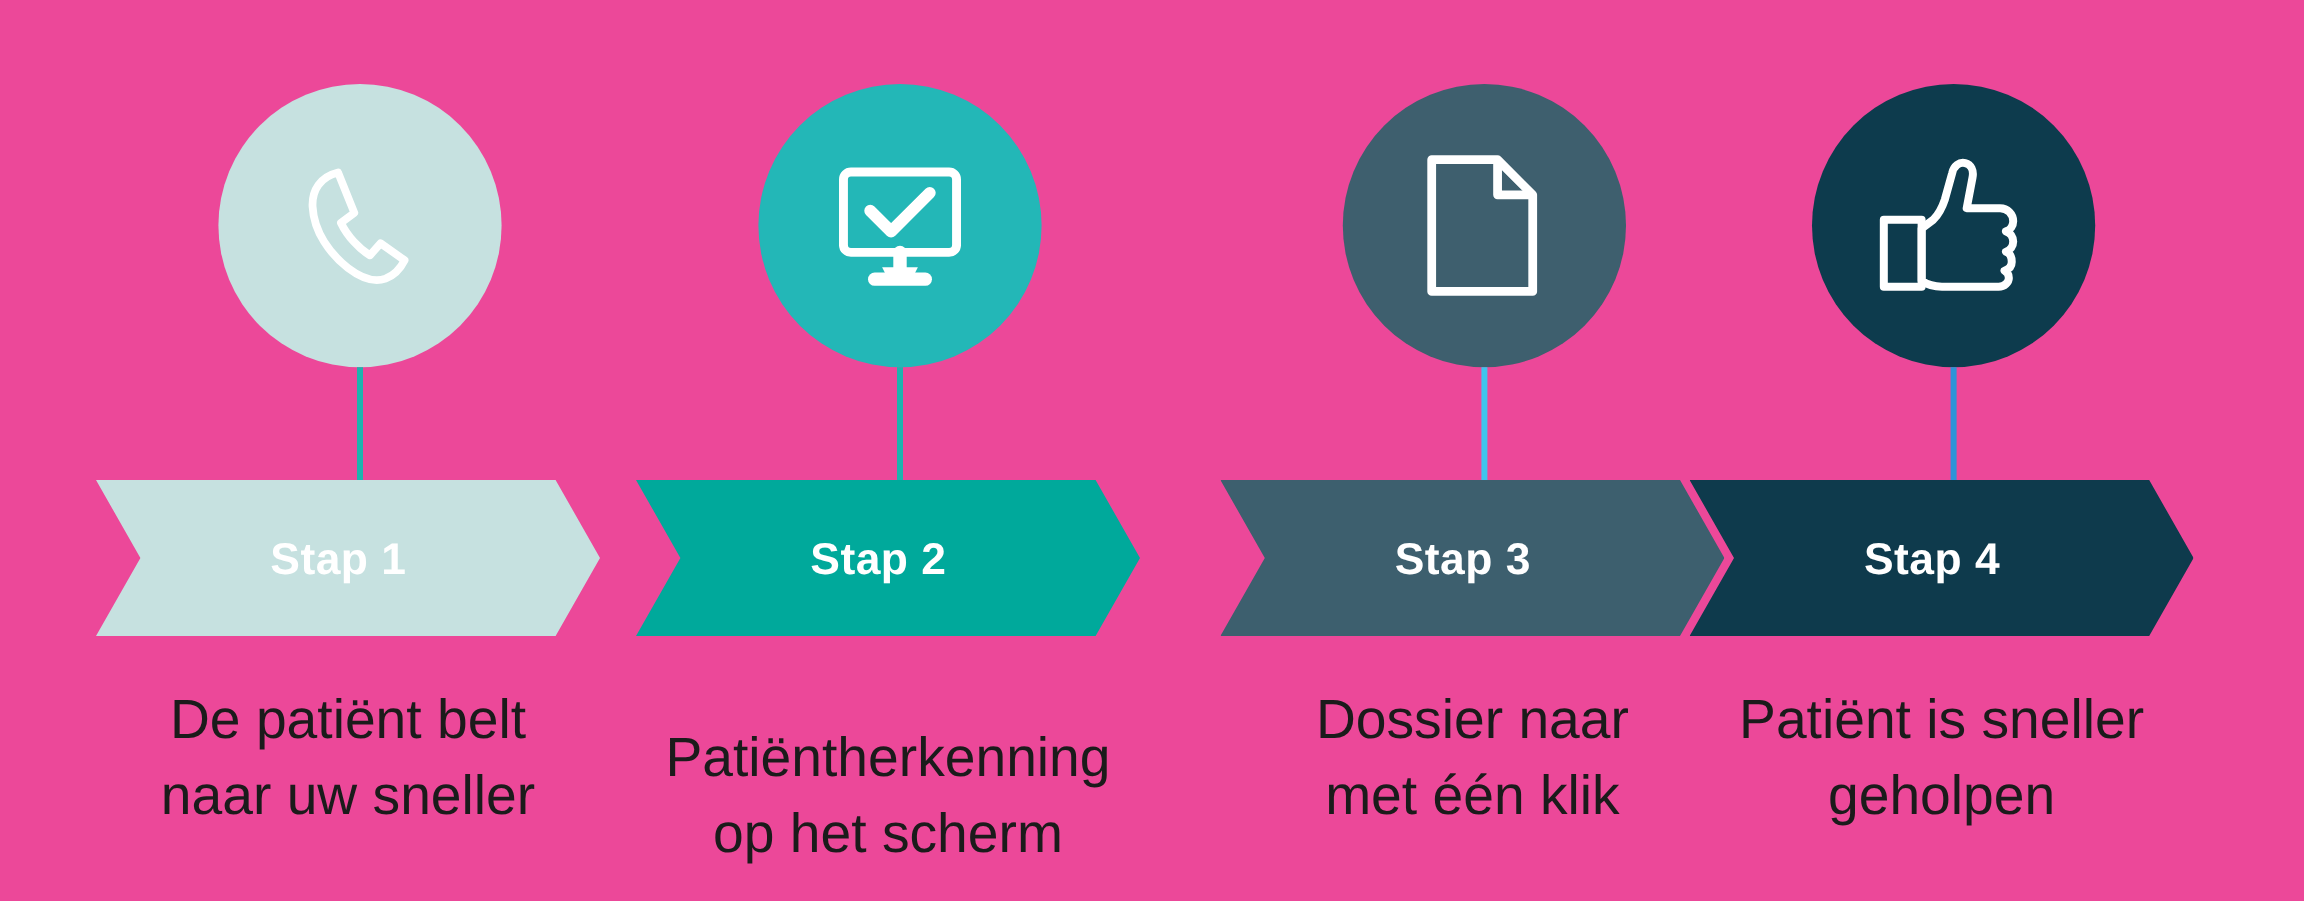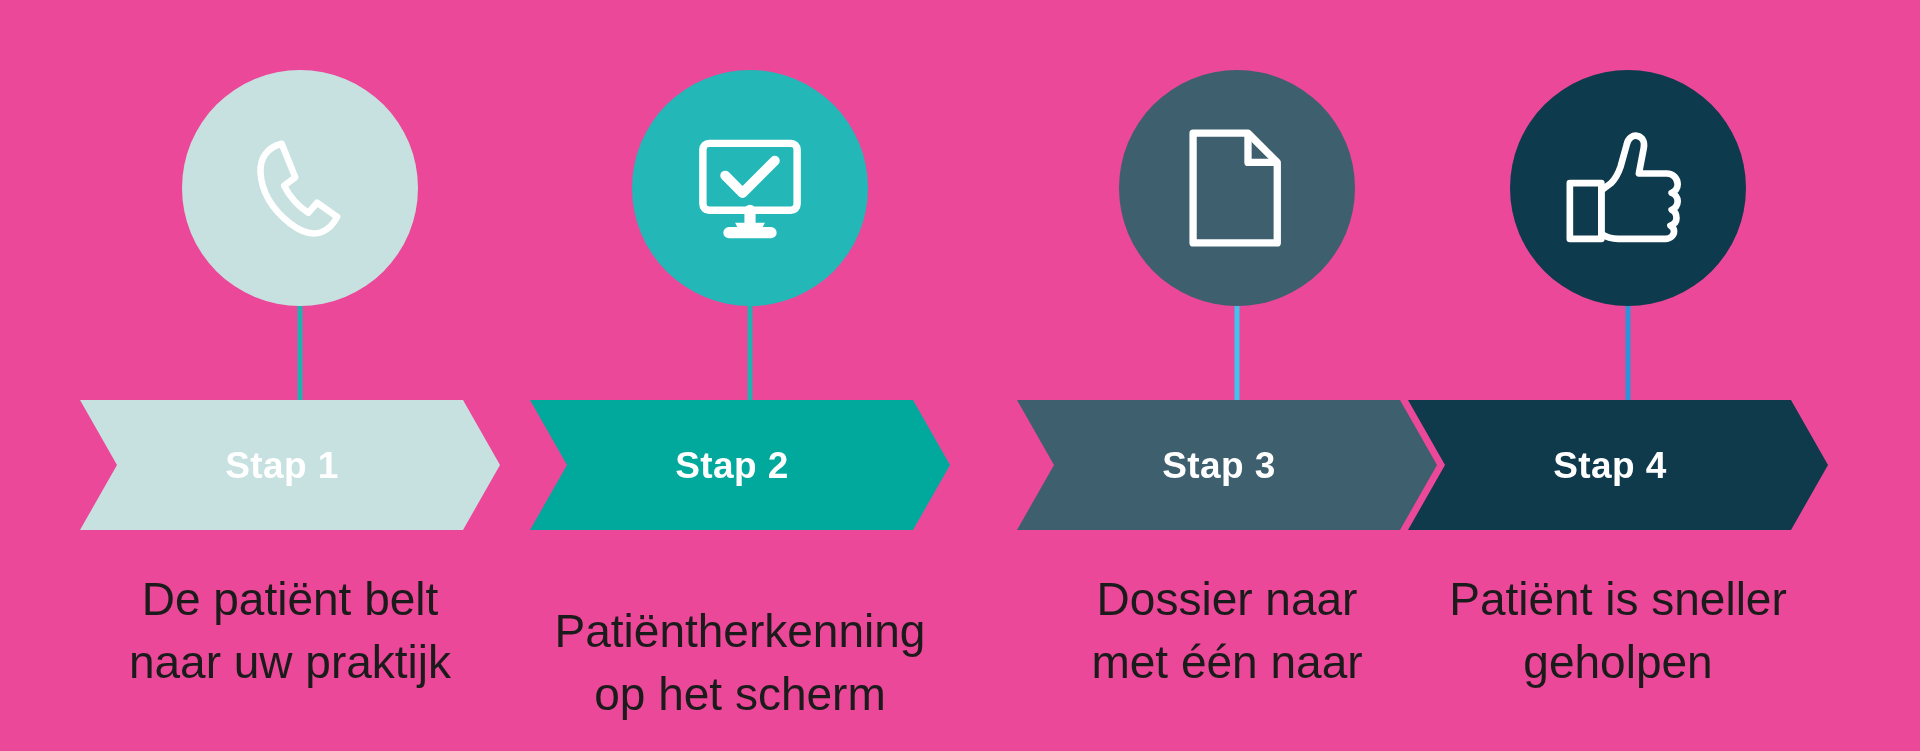--- a/index.html
+++ b/index.html
@@ -109,21 +109,21 @@
           </svg>
         </span>
       </div>
     </div>
     <div class="connector" style="background:#1fb2ae;"></div>
     <div class="banner" style="background:#c6e1e0;">
       <span class="banner-label" style="color: rgb(255, 255, 255);">Stap 1</span>
     </div>
     <div class="caption" style="color: rgb(27, 27, 27);">
       <span class="line">De patiënt belt</span>
-      <span class="line">naar uw praktijk</span>
+      <span class="line">naar uw sneller</span>
     </div>
   </div>
 
   <div class="step-col" data-step="2">
     <div class="circle-wrap">
       <div class="circle" style="background:#23b7b7;">
         <span>
           <svg width="124" height="124" viewBox="0 0 100 100" fill="none" stroke="#ffffff" stroke-width="6" stroke-linecap="round" stroke-linejoin="round">
             <rect x="12" y="14" width="76" height="54" rx="5"></rect>
             <path d="M50 68 L50 80" stroke-width="9"></path>
@@ -154,21 +154,21 @@
           </svg>
         </span>
       </div>
     </div>
     <div class="connector" style="background:#3fc4ee;"></div>
     <div class="banner" style="background:#3d5f6e;">
       <span class="banner-label" style="color: rgb(255, 255, 255);">Stap 3</span>
     </div>
     <div class="caption" style="color: rgb(27, 27, 27);">
       <span class="line">Dossier naar</span>
-      <span class="line">met één naar</span>
+      <span class="line">met één klik</span>
     </div>
   </div>
 
   <div class="step-col" data-step="4">
     <div class="circle-wrap">
       <div class="circle" style="background:#0d3b4d;">
         <span>
           <svg width="126" height="122" viewBox="0 0 104 100" fill="none" stroke="#ffffff" stroke-width="5.5" stroke-linecap="round" stroke-linejoin="round">
             <rect x="4" y="46" width="26" height="46"></rect>
             <path d="M30 52 L38 46 C41 43 44 38 46 32 L51 14 C52 9 56 6 60 7 C64 8 66 12 65 17 L61 38 L84 38 C89 38 93 42 93 47 C93 50 91 53 88 54 C91 55 93 58 93 61 C93 64 91 67 88 68 C91 69 92 72 92 75 C92 78 90 80 87 81 C89 82 90 84 90 86 C90 89 87 92 83 92 L44 92 C38 92 33 90 30 88 Z"></path>

